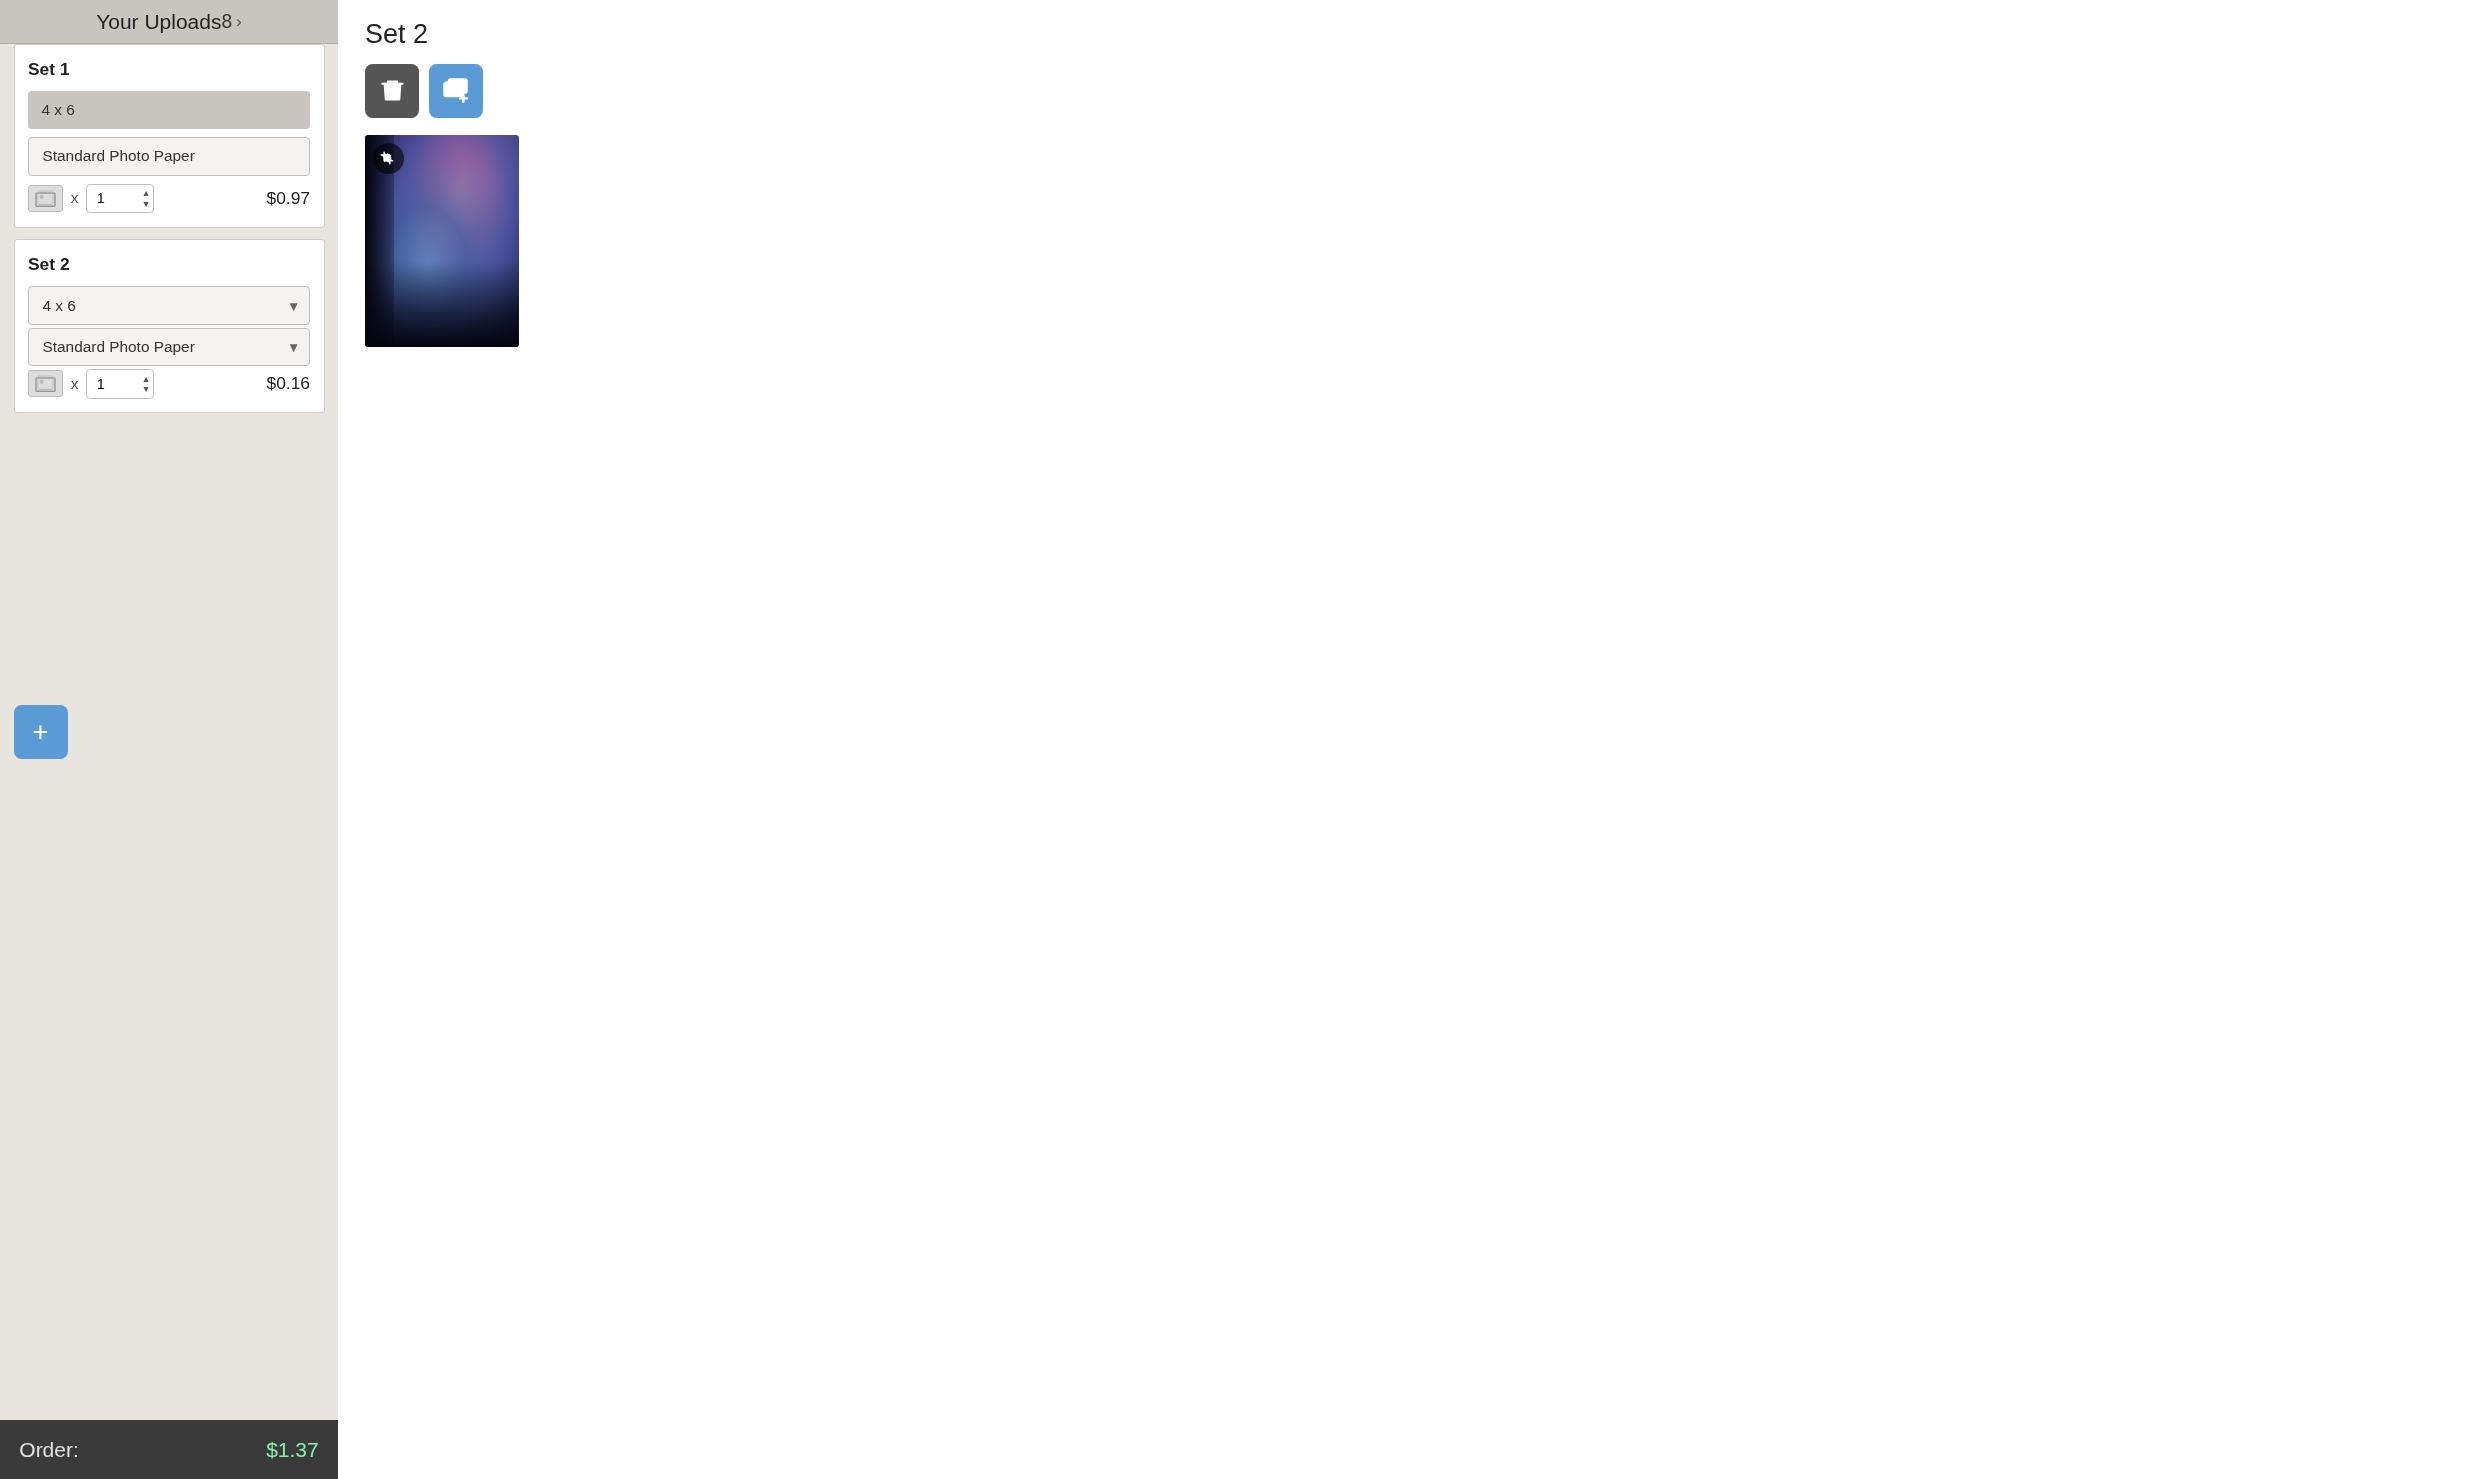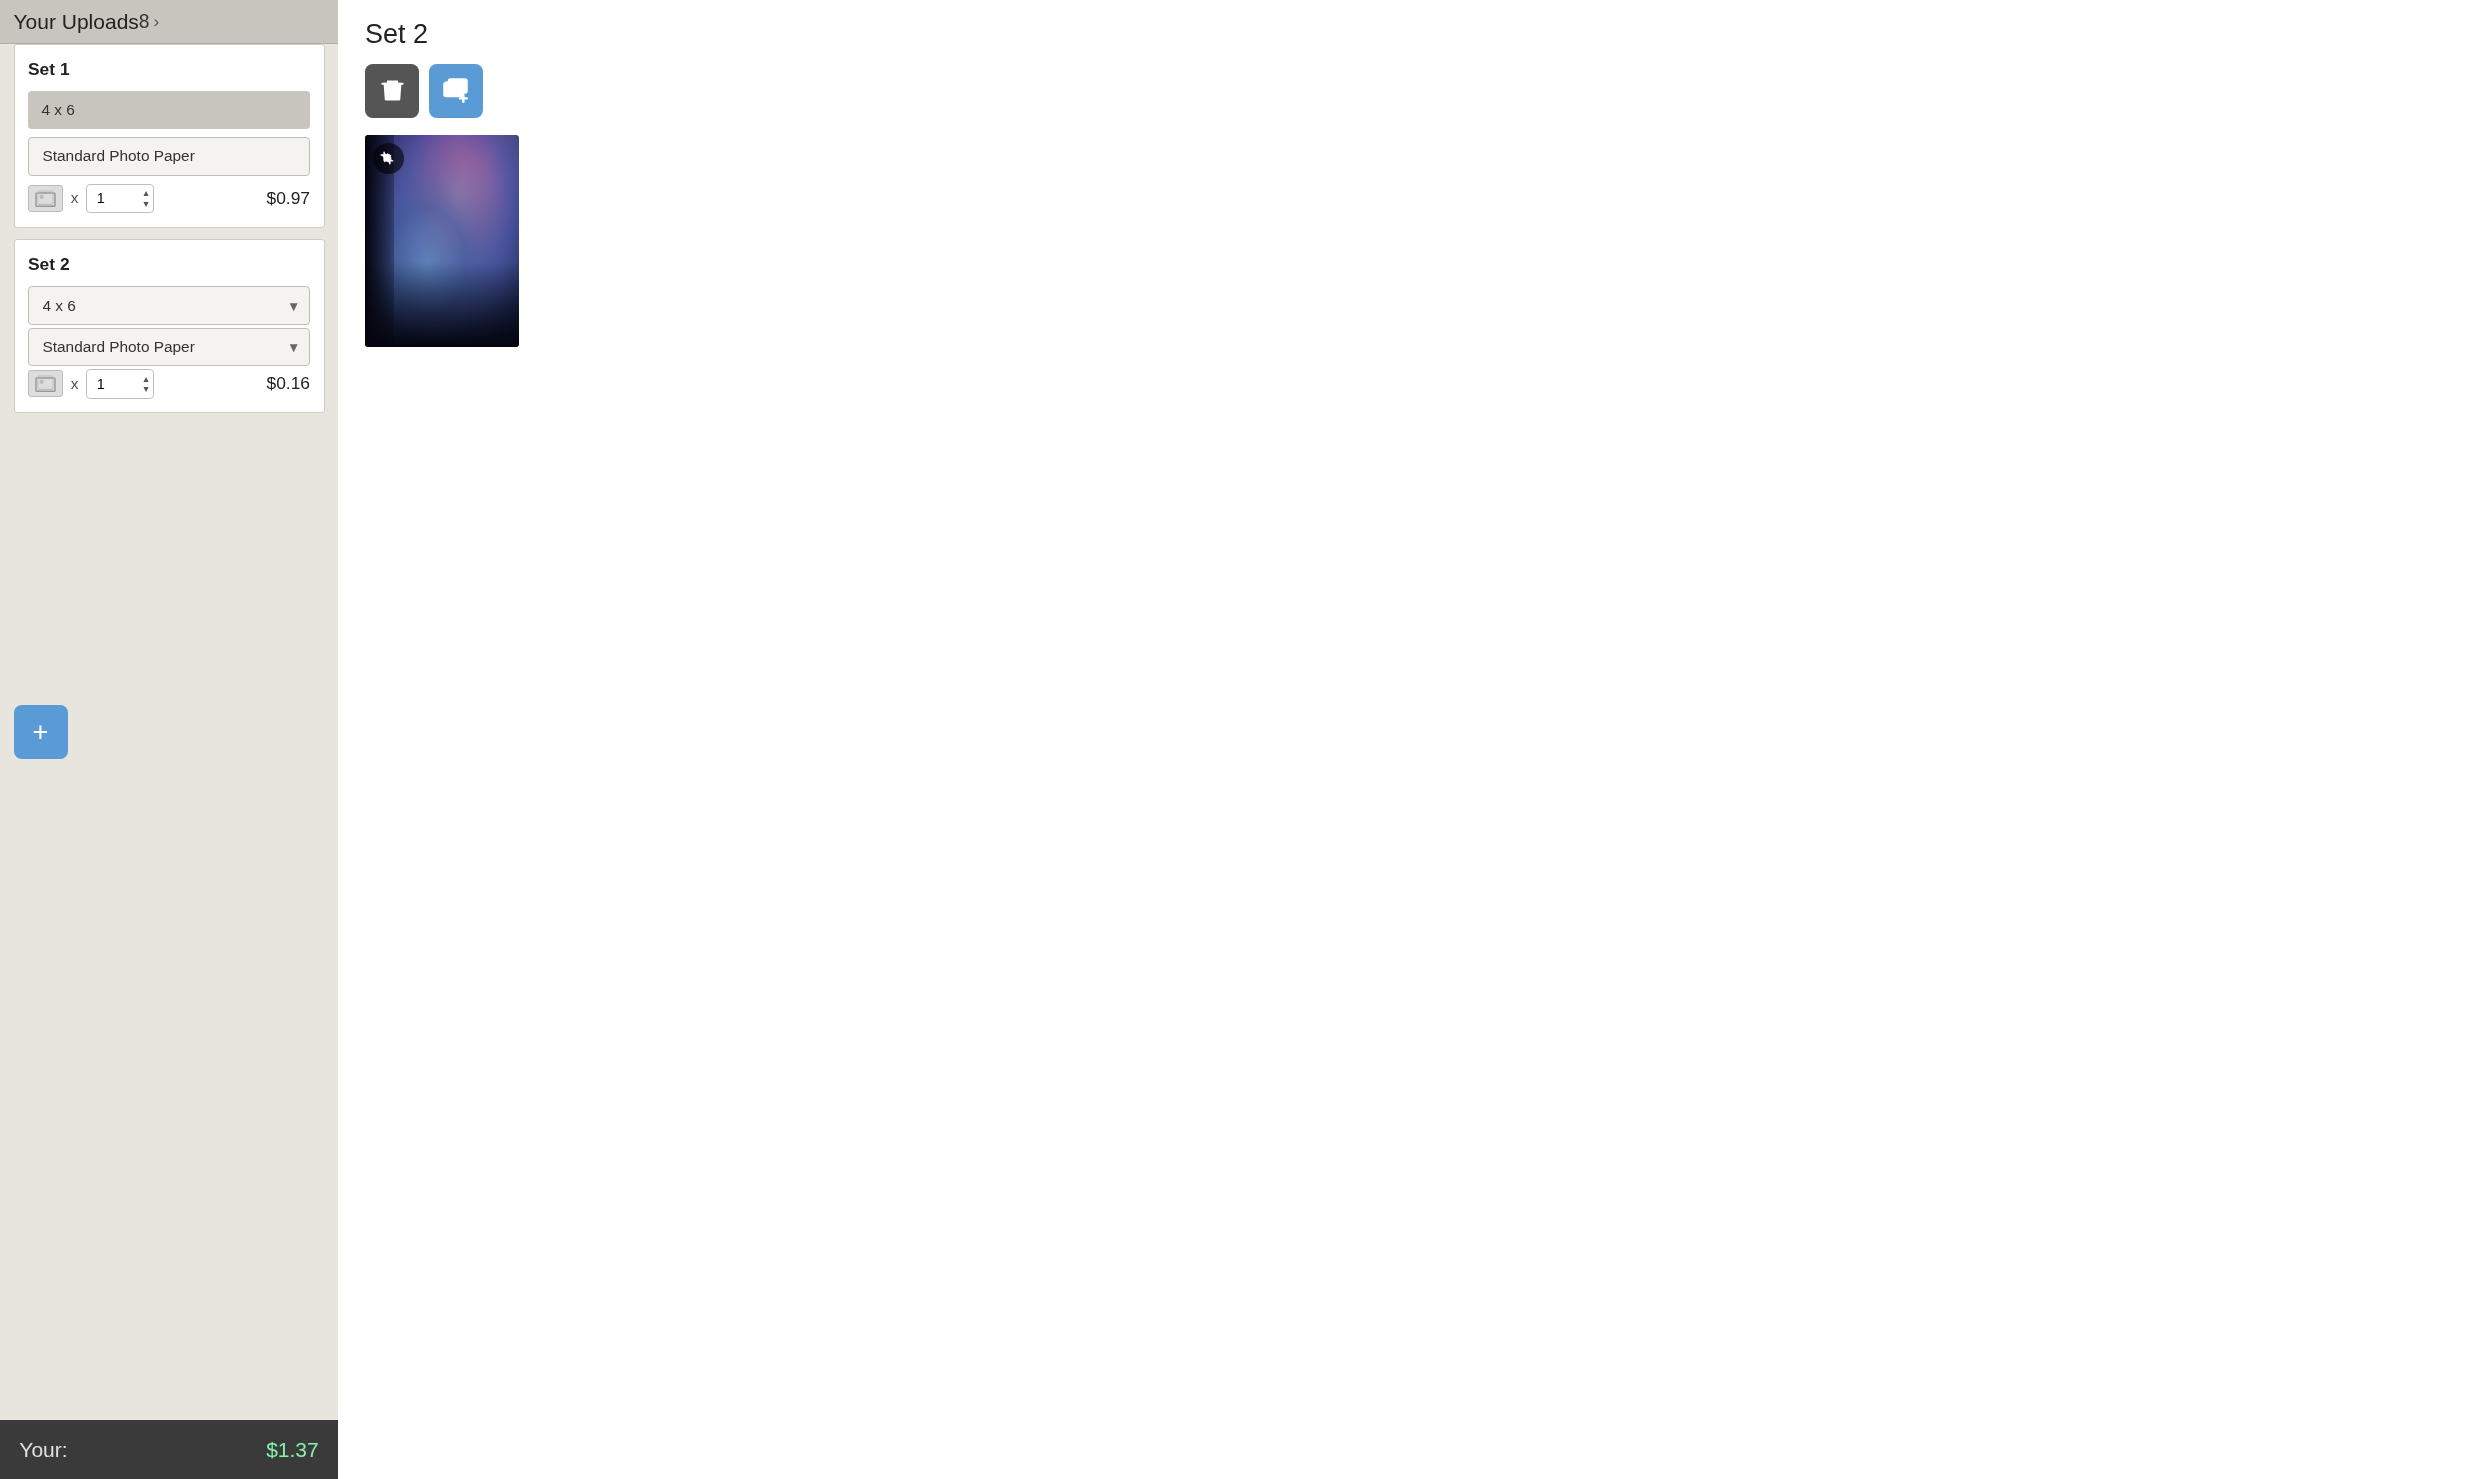--- a/index.html
+++ b/index.html
@@ -19,21 +19,21 @@
       display: flex;
       flex-direction: column;
       height: 100vh;
       position: relative;
     }
 
     .uploads-bar {
       background: #c8c5be;
       display: flex;
       align-items: center;
-      justify-content: flex-start;
+      justify-content: center;
       padding: 9.7px 13.5px;
       border-bottom: 1px solid #b0ada6;
     }
 
     .uploads-title {
       font-size: 21px;
       font-weight: 500;
       color: #222;
     }
 
@@ -444,21 +444,21 @@
 
   </div>
 
   <button class="add-set-button">
     <span>+</span>
   </button>
 
   <div class="sidebar-spacer"></div>
 
   <div class="total-bar">
-    <span class="total-label">Your:</span>
+    <span class="total-label">Order:</span>
     <span class="total-price">$1.37</span>
   </div>
 
 </div>
 
 <div class="main-content">
 
   <h1 class="set-heading">Set 2</h1>
 
   <div class="toolbar">

